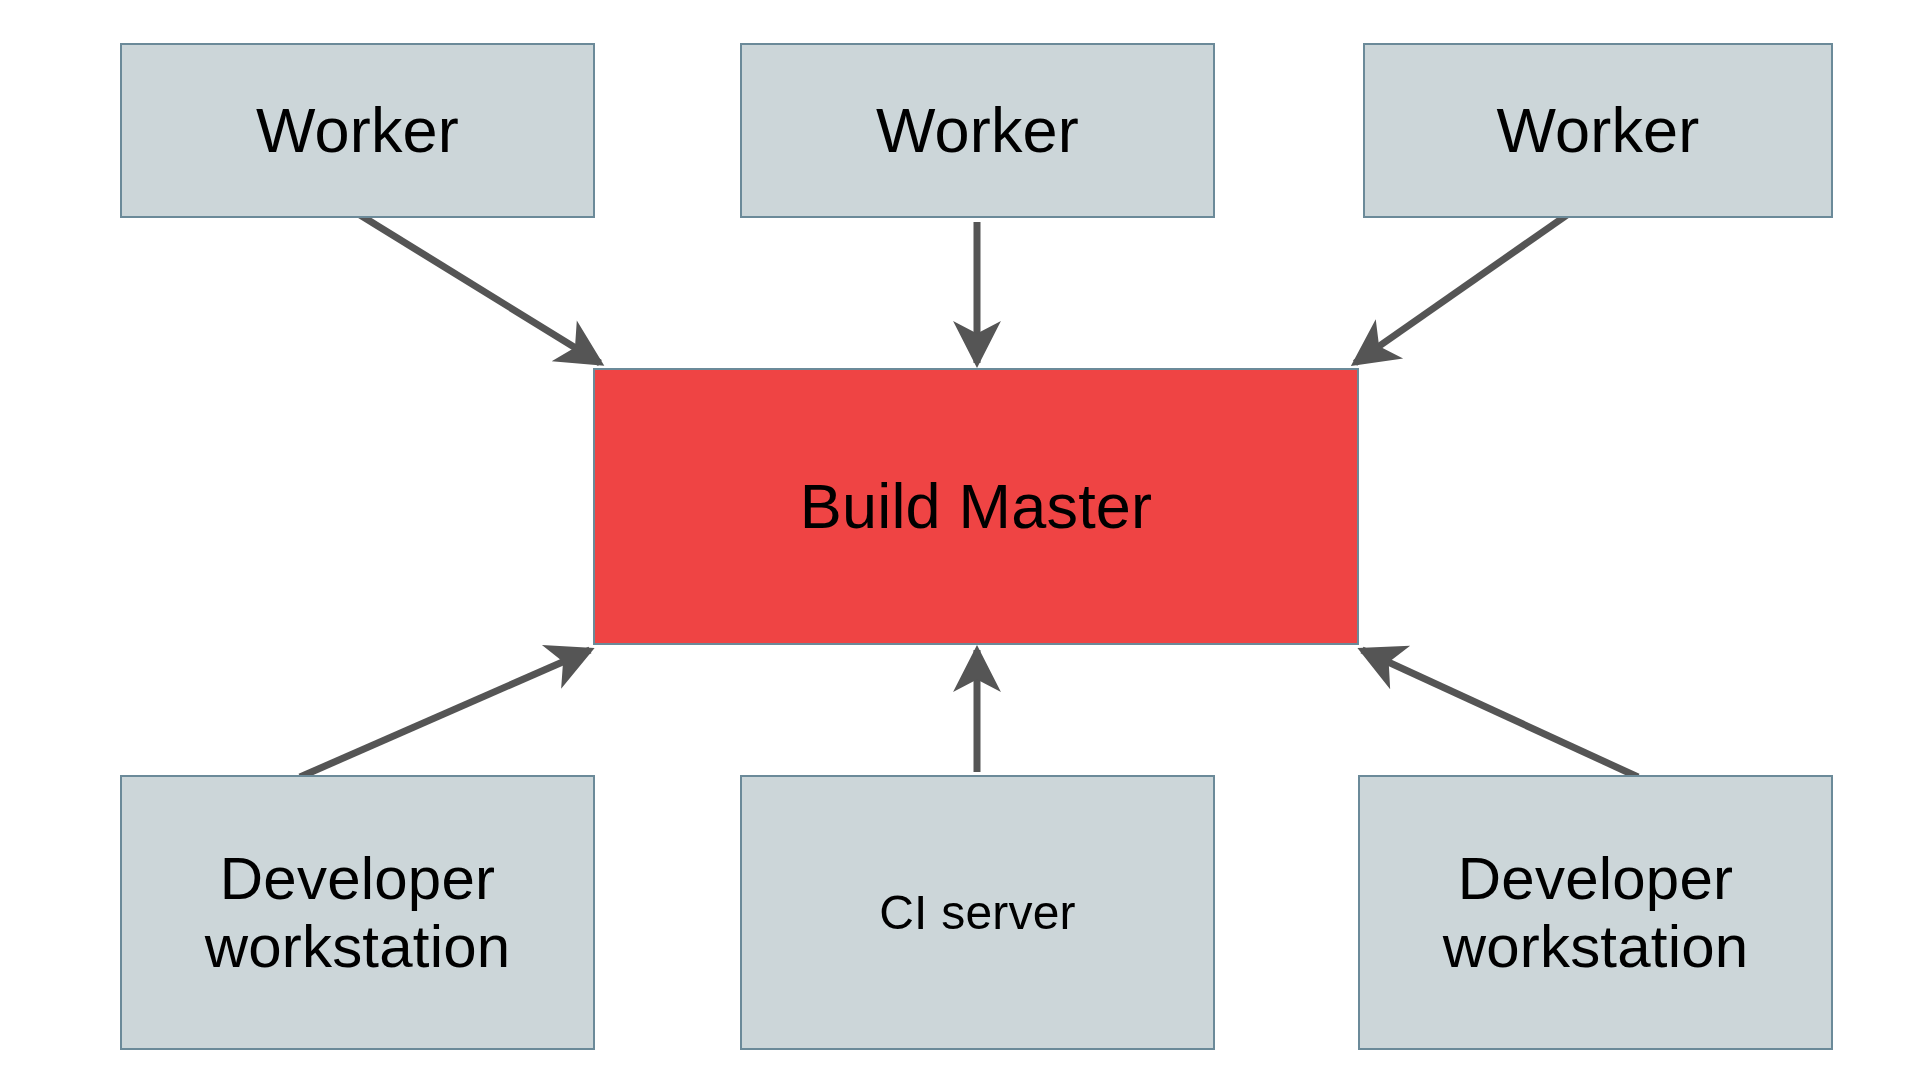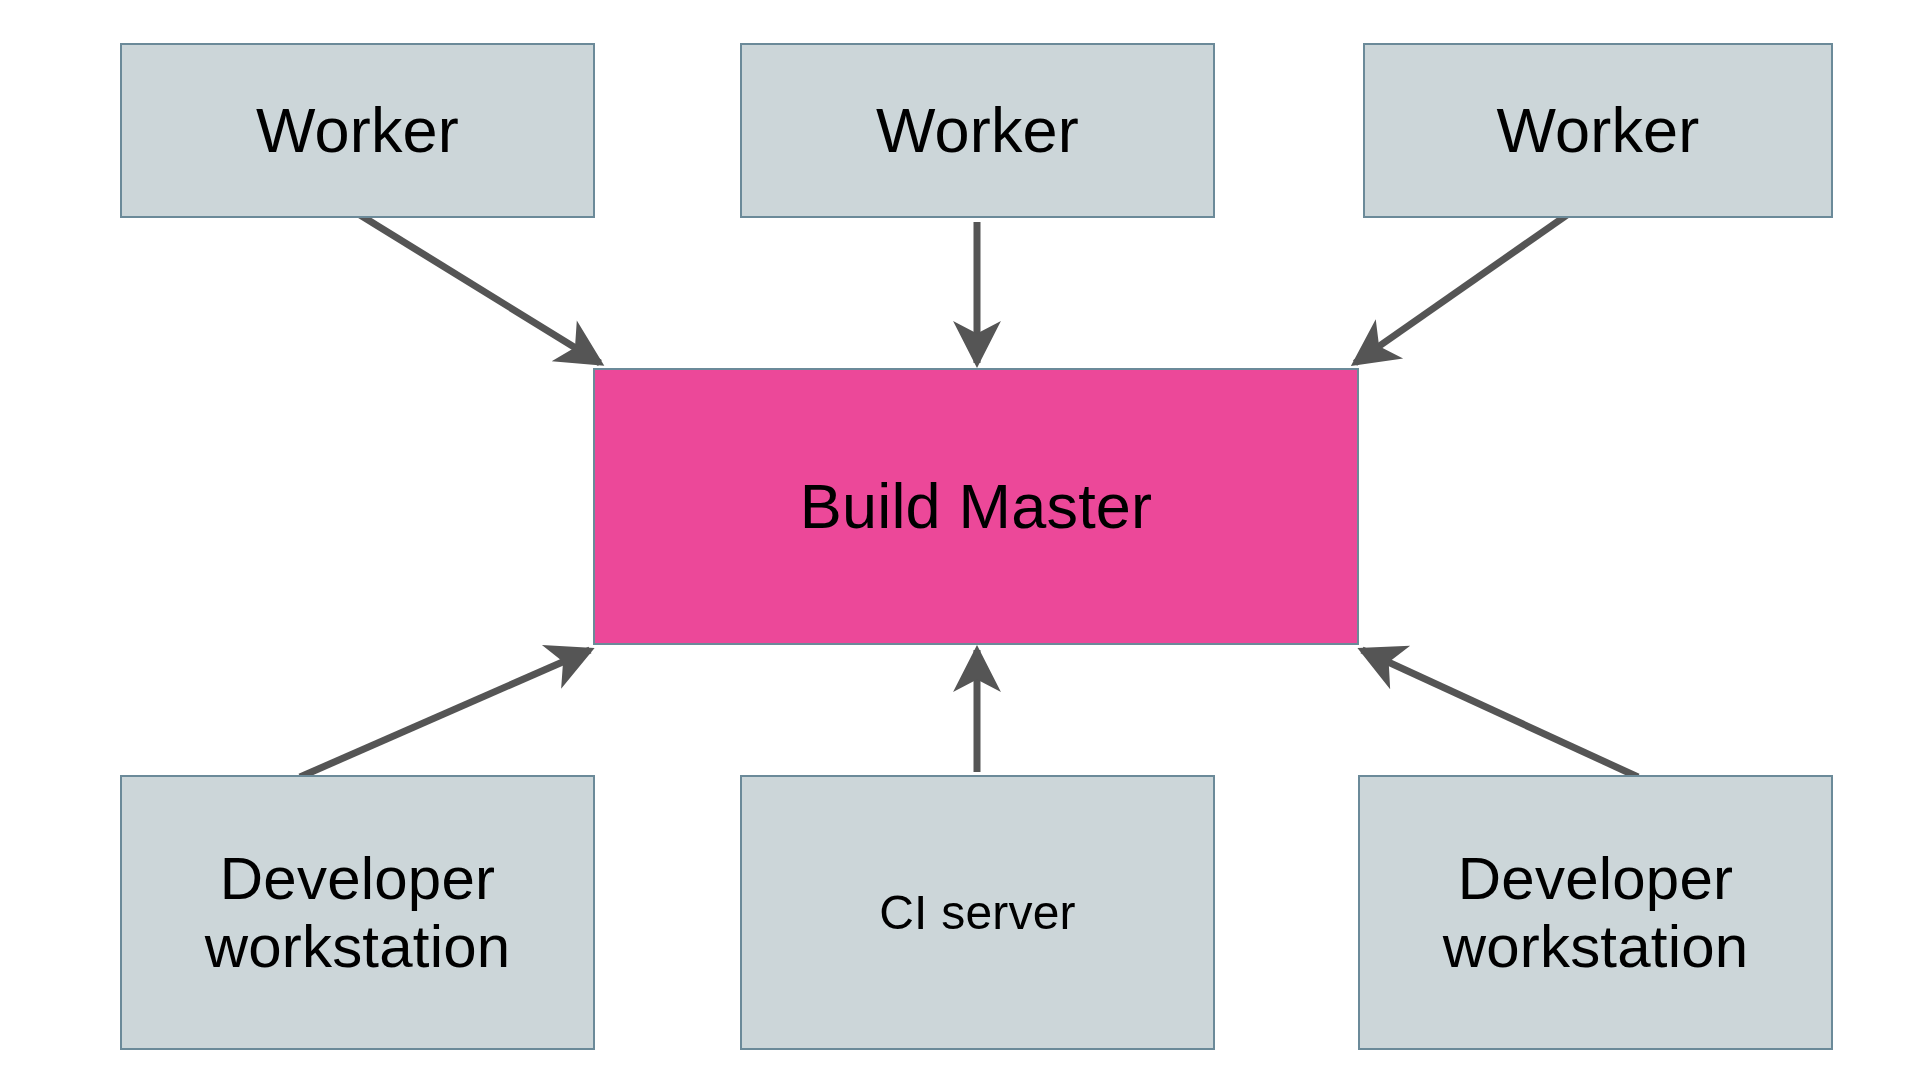--- a/index.html
+++ b/index.html
@@ -74,21 +74,21 @@
   </div>
 
   <div class="node" style="left: 740px; top: 43px; width: 475px; height: 175px; background: rgb(204, 214, 217); border-color: rgb(107, 138, 153);">
     <span class="node-label label-lg" style="font-size: 63px; color: rgb(0, 0, 0);">Worker</span>
   </div>
 
   <div class="node" style="left: 1363px; top: 43px; width: 470px; height: 175px; background: rgb(204, 214, 217); border-color: rgb(107, 138, 153);">
     <span class="node-label label-lg" style="font-size: 63px; color: rgb(0, 0, 0);">Worker</span>
   </div>
 
-  <div class="node" style="left: 593px; top: 368px; width: 766px; height: 277px; background: #ec4899; border-color: rgb(107, 138, 153);">
+  <div class="node" style="left: 593px; top: 368px; width: 766px; height: 277px; background: #ef4444; border-color: rgb(107, 138, 153);">
     <span class="node-label label-lg" style="font-size: 63px; color: rgb(0, 0, 0);">Build Master</span>
   </div>
 
   <div class="node" style="left: 120px; top: 775px; width: 475px; height: 275px; background: rgb(204, 214, 217); border-color: rgb(107, 138, 153);">
     <span class="node-label label-md" style="font-size: 60px; color: rgb(0, 0, 0);">Developer
 workstation</span>
   </div>
 
   <div class="node" style="left: 740px; top: 775px; width: 475px; height: 275px; background: rgb(204, 214, 217); border-color: rgb(107, 138, 153);">
     <span class="node-label label-md" style="font-size: 48px; color: rgb(0, 0, 0);">CI server</span>

